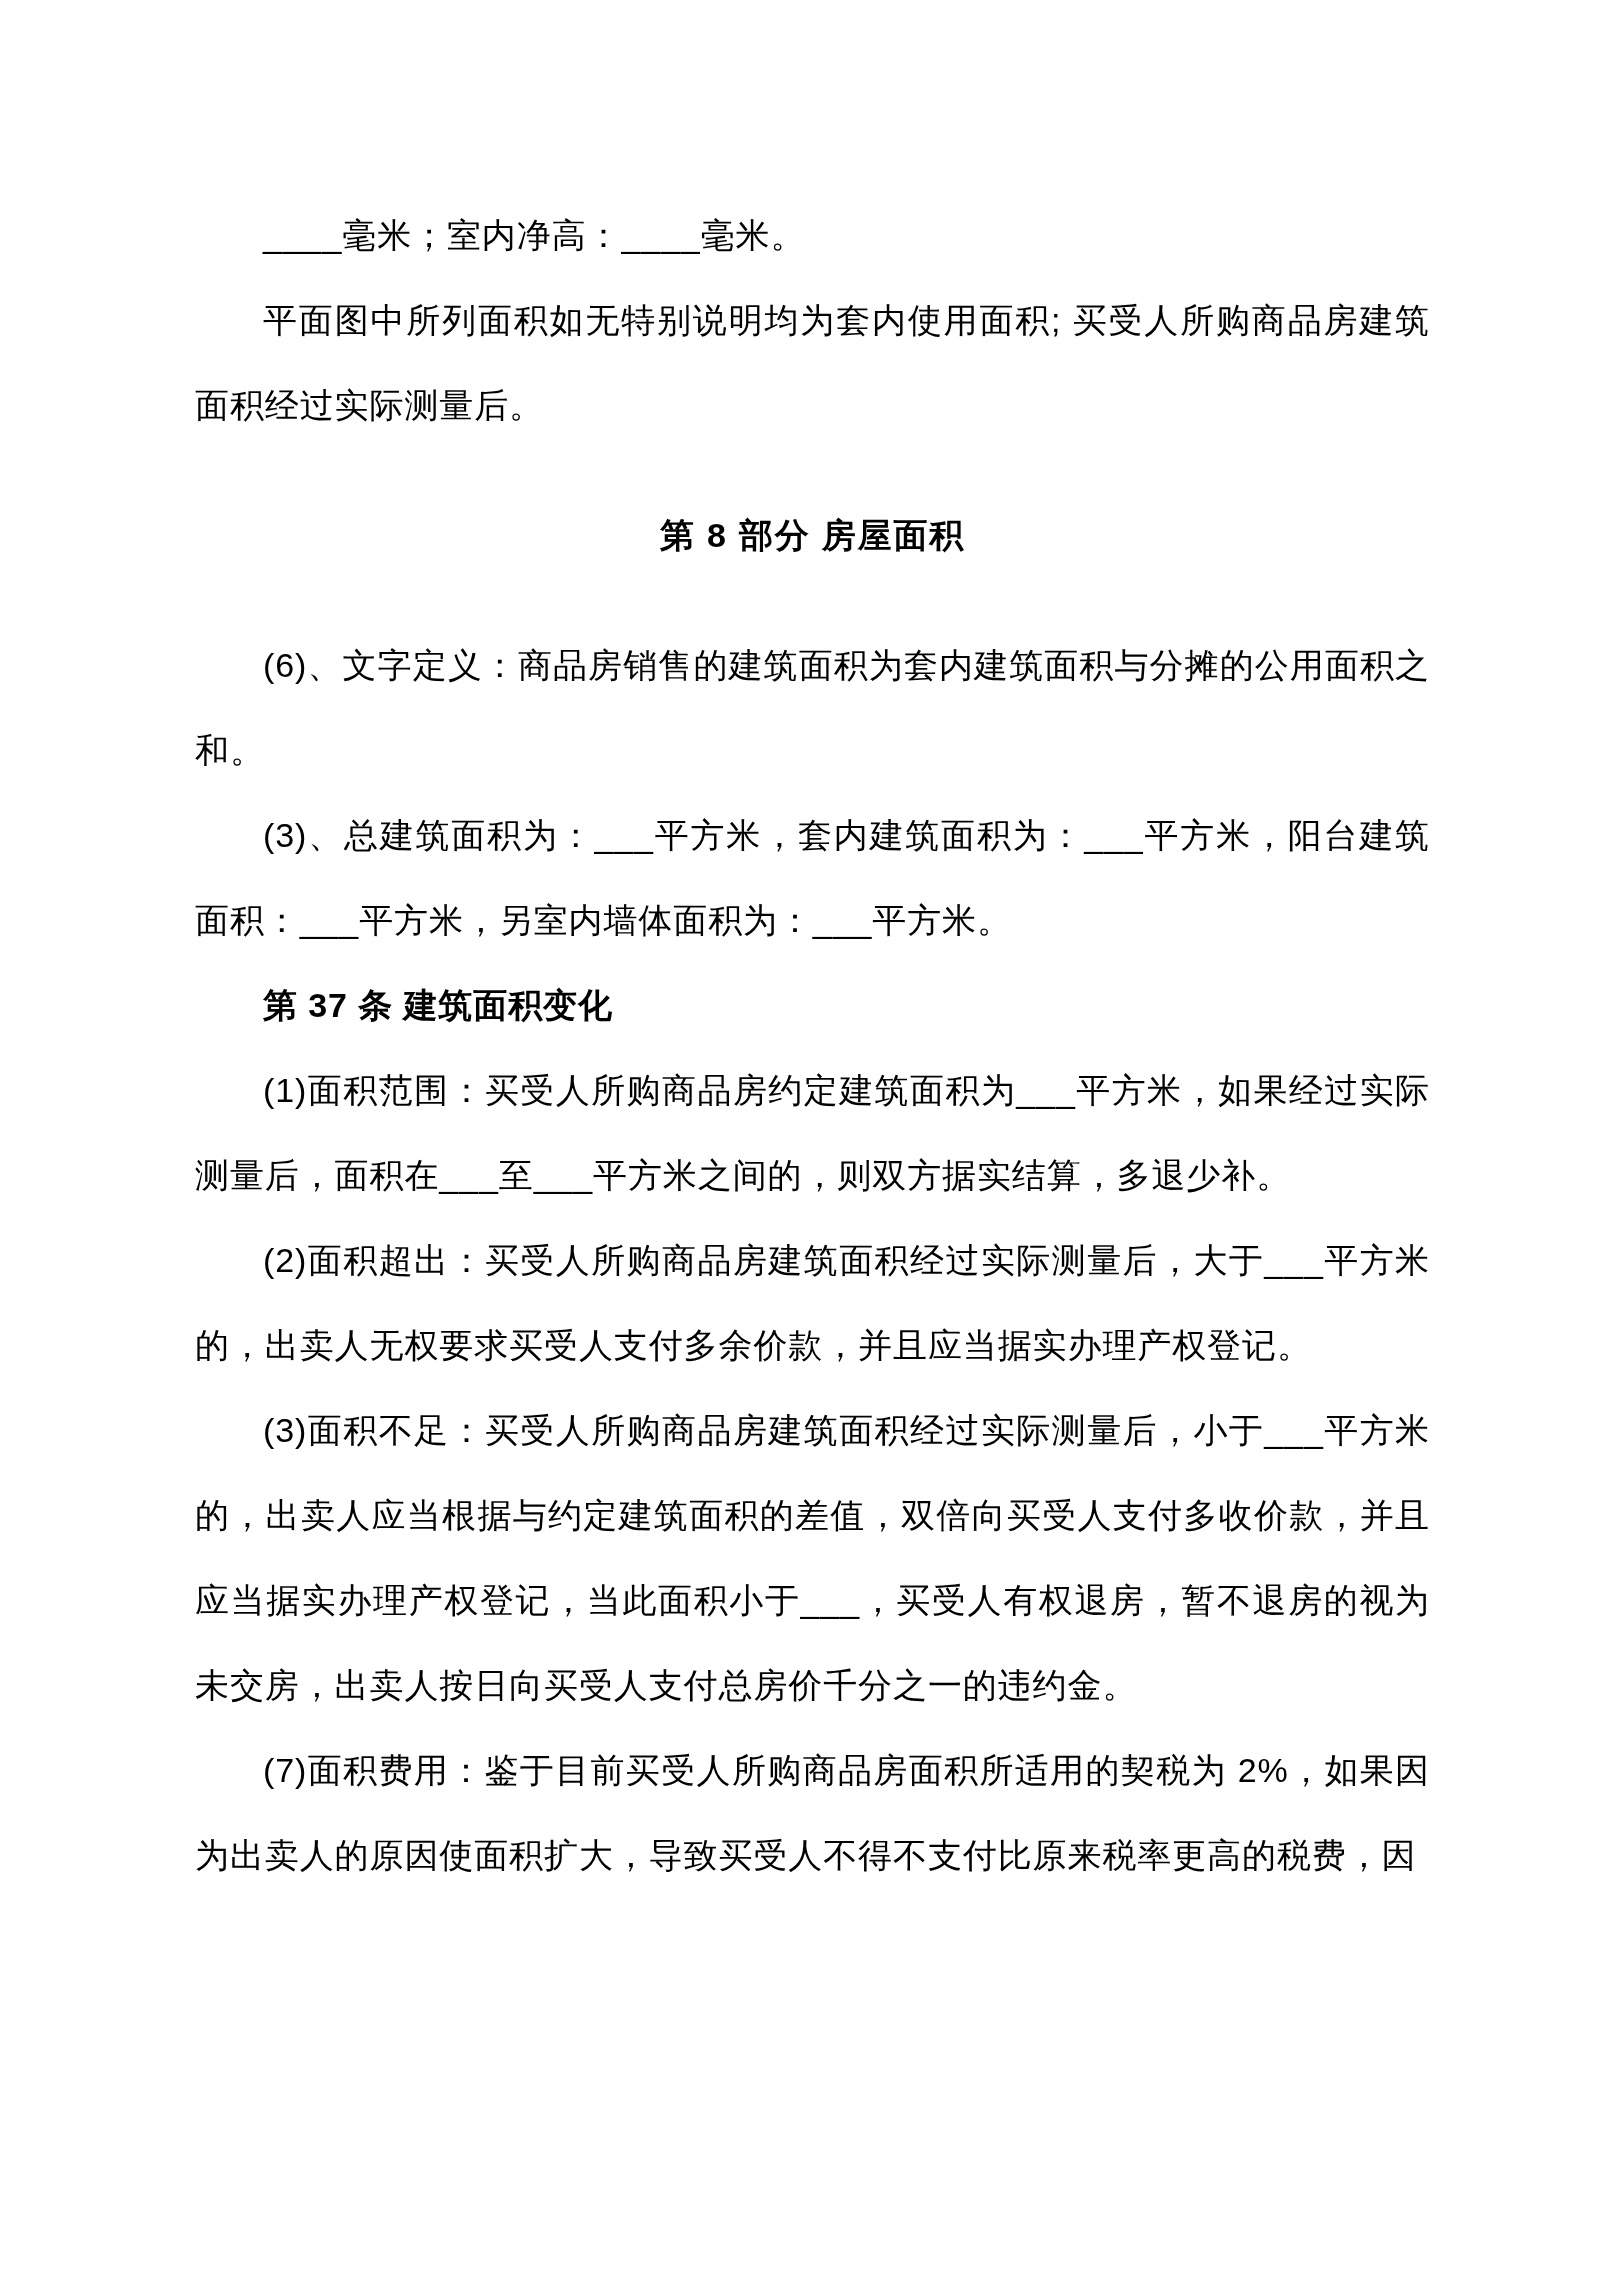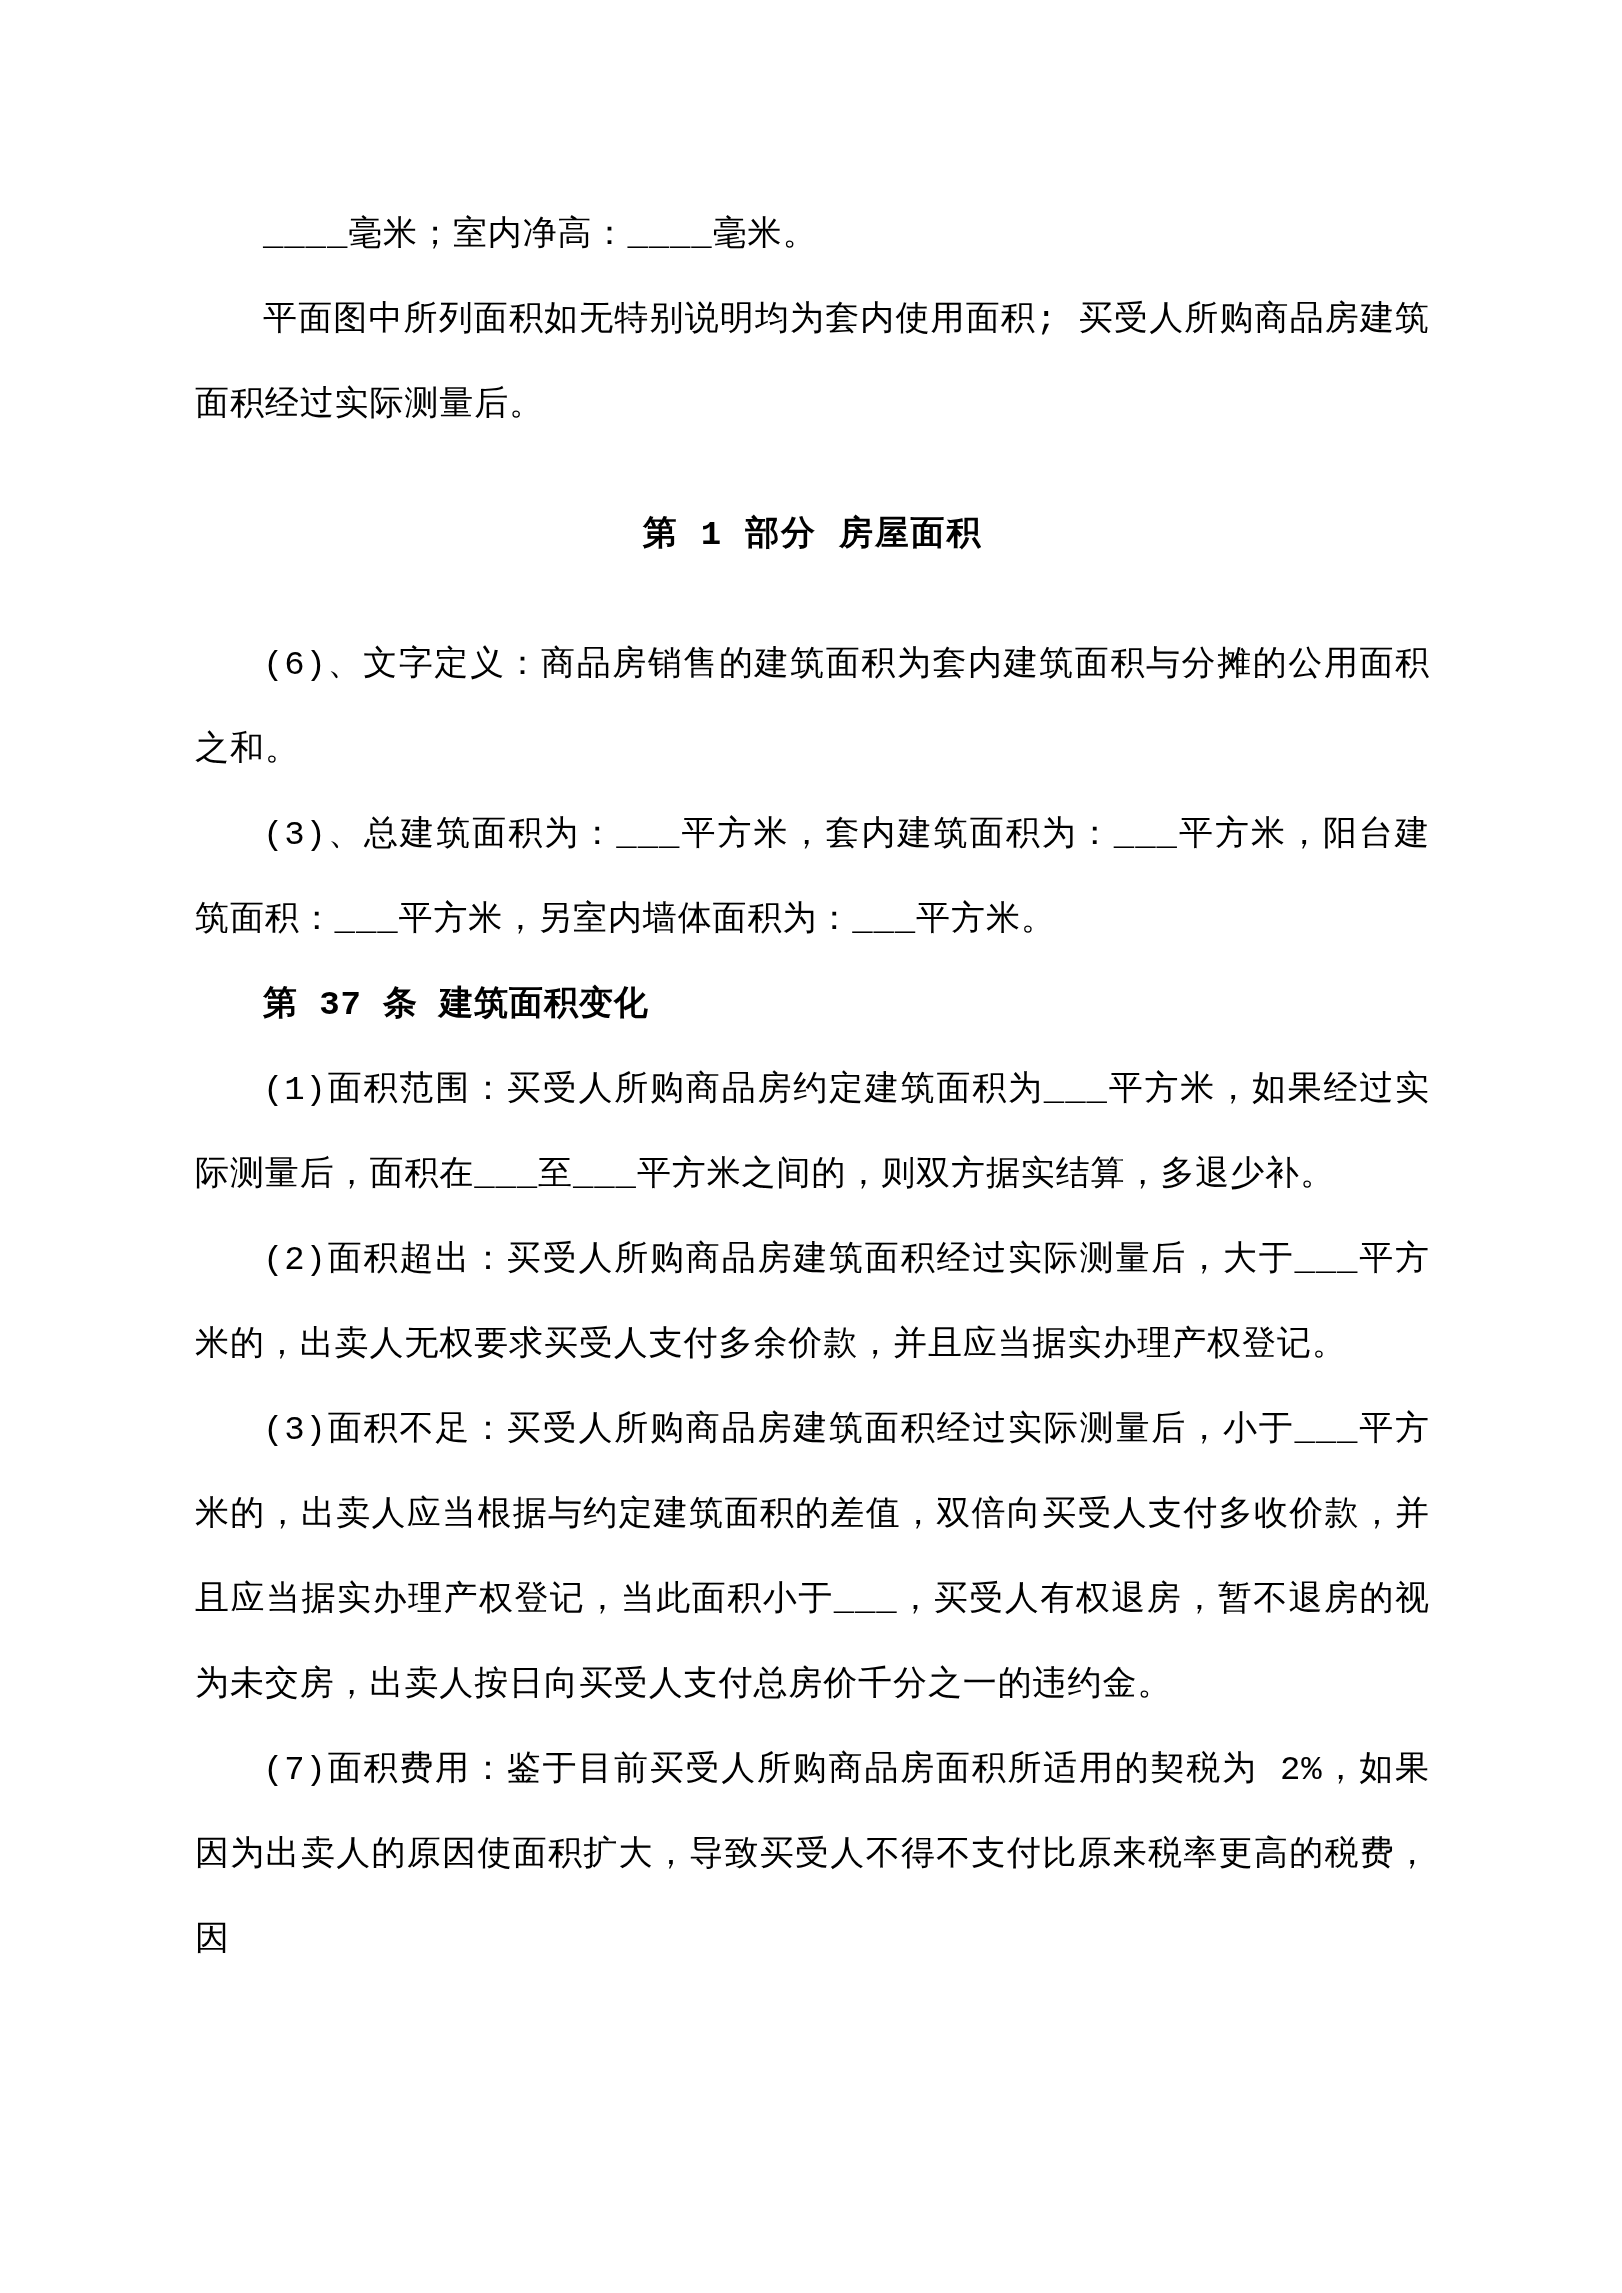--- a/index.html
+++ b/index.html
@@ -9,21 +9,21 @@
   }
   .page {
     position: relative;
     width: 1623px;
     height: 2294px;
     box-sizing: border-box;
     background: #ffffff;
     color: #000000;
     padding: 193px 193px 0 195px;
     overflow: hidden;
-    font-family: Liberation Mono, monospace;
+    font-family: Liberation Sans, sans-serif;
     font-size: 34px;
     line-height: 85px;
   }
   .block {
     margin: 0;
   }
   .paragraph {
     text-align: justify;
     text-justify: inter-ideograph;
     text-indent: 2em;
@@ -42,21 +42,21 @@
     letter-spacing: 1.8px;
   }
 </style>
 </head>
 <body>
 
 <div class="page" style="background: rgb(255, 255, 255); color: rgb(0, 0, 0);">
   <div>
       <div class="block paragraph">____毫米；室内净高：____毫米。</div>
       <div class="block paragraph">平面图中所列面积如无特别说明均为套内使用面积; 买受人所购商品房建筑面积经过实际测量后。</div>
-      <div class="block heading-center">第 1 部分  房屋面积</div>
+      <div class="block heading-center">第 8 部分  房屋面积</div>
       <div class="block paragraph">(6)、文字定义：商品房销售的建筑面积为套内建筑面积与分摊的公用面积之和。</div>
       <div class="block paragraph">(3)、总建筑面积为：___平方米，套内建筑面积为：___平方米，阳台建筑面积：___平方米，另室内墙体面积为：___平方米。</div>
       <div class="block heading">第 37 条  建筑面积变化</div>
       <div class="block paragraph">(1)面积范围：买受人所购商品房约定建筑面积为___平方米，如果经过实际测量后，面积在___至___平方米之间的，则双方据实结算，多退少补。</div>
       <div class="block paragraph">(2)面积超出：买受人所购商品房建筑面积经过实际测量后，大于___平方米的，出卖人无权要求买受人支付多余价款，并且应当据实办理产权登记。</div>
       <div class="block paragraph">(3)面积不足：买受人所购商品房建筑面积经过实际测量后，小于___平方米的，出卖人应当根据与约定建筑面积的差值，双倍向买受人支付多收价款，并且应当据实办理产权登记，当此面积小于___，买受人有权退房，暂不退房的视为未交房，出卖人按日向买受人支付总房价千分之一的违约金。</div>
       <div class="block paragraph">(7)面积费用：鉴于目前买受人所购商品房面积所适用的契税为 2%，如果因为出卖人的原因使面积扩大，导致买受人不得不支付比原来税率更高的税费，因</div>
     </div>
 </div>
 

